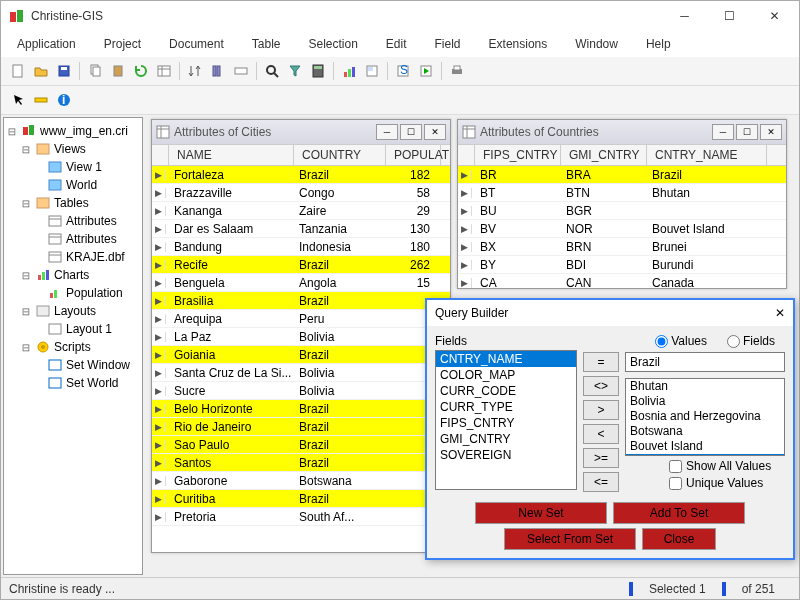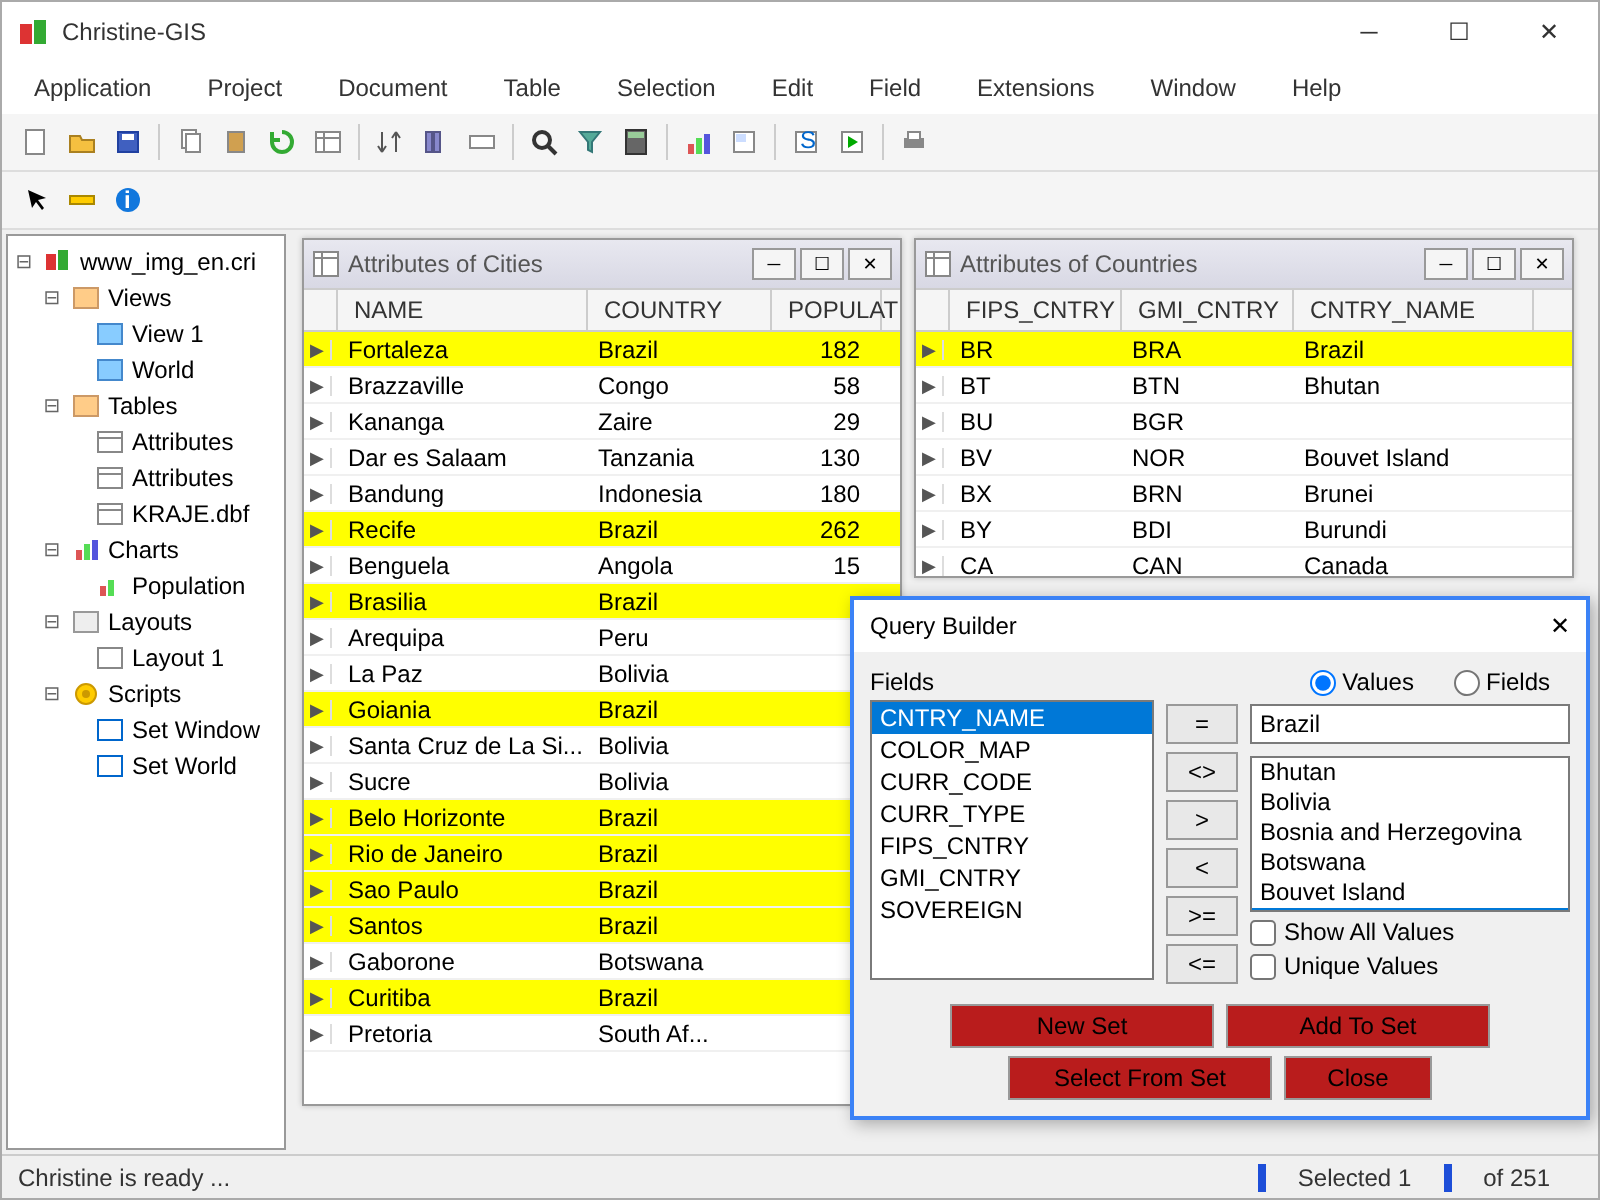--- a/index.html
+++ b/index.html
@@ -47,21 +47,21 @@
 .fields-list .sel { background: #0078d7; color: #fff; }
 .op-col { display: flex; flex-direction: column; gap: 4px; padding-top: 18px; }
 .op-btn { width: 36px; height: 20px; border: 1px solid #999; background: #e8e8e8; text-align: center; line-height: 18px; }
 .val-col { flex: 1; }
 .radio-row { display: flex; gap: 20px; margin-bottom: 4px; justify-content: flex-end; padding-right: 10px; }
 .radio-row label { display: flex; align-items: center; gap: 3px; }
 .val-input { width: 100%; height: 20px; border: 1px solid #7a7a7a; padding: 1px 4px; margin-bottom: 6px; background: #fff; }
 .val-list { width: 100%; height: 78px; border: 1px solid #7a7a7a; background: #fff; overflow-y: auto; }
 .val-list div { padding: 0 4px; line-height: 15px; }
 .val-list .sel { background: #0078d7; color: #fff; }
-.chk-row { display: flex; align-items: center; gap: 4px; margin-top: 3px; }
+.chk-row { display: flex; align-items: center; gap: 4px; margin-top: 3px; margin-left: 44px; }
 .dlg-buttons { display: flex; gap: 6px; margin-top: 10px; justify-content: center; }
 .dlg-btn { height: 22px; border: 1px solid #999; background: #b91c1c; padding: 0 10px; line-height: 20px; }
 .dlg-btn.wide { width: 132px; text-align: center; }
 .dlg-btn.sm { width: 74px; text-align: center; }
 svg { display: block; }
 </style>
 </head>
 <body>
 
 <div class="window">

